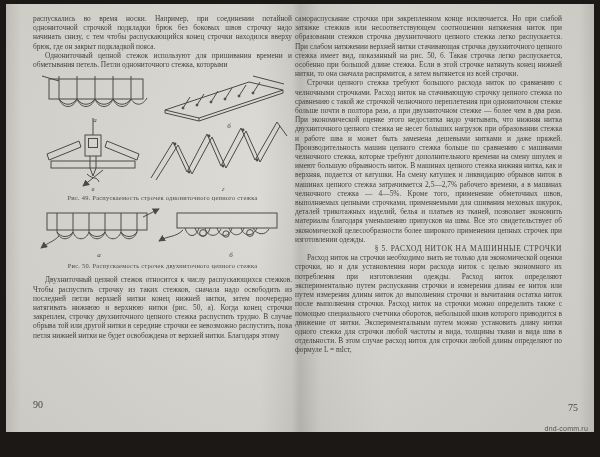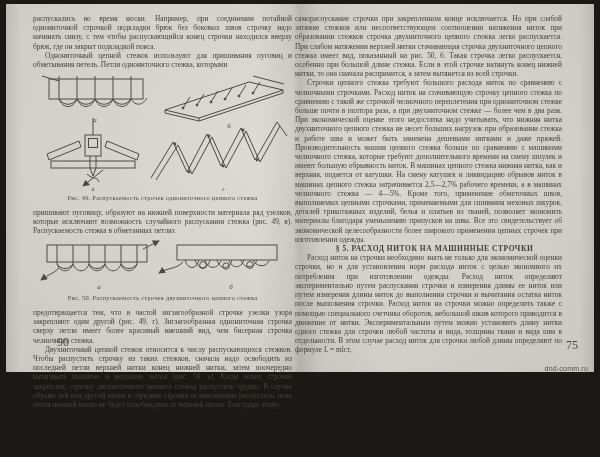--- a/index.html
+++ b/index.html
@@ -3,21 +3,21 @@
 <meta charset="utf-8">
 <style>
   html,body{margin:0;padding:0;}
   body{
     width:600px;height:457px;overflow:hidden;
     background:#1b1815;
     font-family:"Liberation Serif","DejaVu Serif",serif;
   }
   .scan{position:relative;width:600px;height:457px;}
   .paper{
-    position:absolute;left:6px;top:4px;width:588px;height:368px;
+    position:absolute;left:6px;top:4px;width:588px;height:428px;
     background:
       radial-gradient(ellipse at 50% 40%, rgba(255,255,255,0.10), rgba(0,0,0,0.06) 95%),
       linear-gradient(90deg,#c6c5be 0,#d8d7d0 2.5%,#d9d8d1 43%,#cac9c2 48.6%,#b8b7b0 50%,#cfcec7 53.5%,#d8d7d0 64%,#d6d5ce 97.5%,#c4c3bc 100%);
     background-color:#d8d7d0;
   }
   .page{
     position:absolute;top:10px;
     font-size:7.4px;line-height:9.2px;
     color:#45433c;text-align:justify;
   }
@@ -25,44 +25,44 @@
   .page-right{left:289px;width:267px;height:416px;overflow:hidden;}
   .page p{margin:0;text-indent:12px;}
   .page p.cont{text-indent:0;}
   .fig{margin:5px 0 6px;text-align:center;}
   .fig svg{display:block;margin:0 auto;}
   .figcap{
     font-size:6.4px;line-height:7.6px;text-align:center;text-indent:0;
     color:#4c4a42;letter-spacing:0.25px;margin:2px 0 6px;
   }
   .heading{
-    text-align:center;text-indent:0;font-weight:bold;
+    text-align:right;text-indent:0;font-weight:normal;
     font-size:7.5px;letter-spacing:0.55px;
     margin:13px 0 10px;color:#403e37;
   }
-  .pagenum{position:absolute;font-size:12px;color:#4a483f;margin-left:24px;}
+  .pagenum{position:absolute;font-size:10px;color:#4a483f;}
   .pagenum-left{left:27px;bottom:22px;}
   .pagenum-right{right:16px;bottom:19px;}
   .watermark{
     position:absolute;right:6px;bottom:0px;
     font-family:"Liberation Sans","DejaVu Sans",sans-serif;
     font-size:7px;color:#524f48;filter:blur(0.45px);letter-spacing:0.2px;
   }
   .figline{stroke:#4c4a44;fill:none;stroke-width:1;}
   .sublbl{font-size:7px;font-style:italic;fill:#45433c;font-family:"Liberation Serif",serif;}
 </style>
 </head>
 <body>
 
 <div class="scan">
   <div class="paper">
 
     <div class="page page-left">
       <p class="cont">распускались во время носки. Например, при соединении потайной однониточной строчкой подкладки брюк без боковых швов строчку надо начинать снизу, с тем чтобы распускающийся конец строчки находился вверху брюк, где он закрыт подкладкой пояса.</p>
-      <p>Однониточный цепной стежок используют для пришивания пуговиц и обметывания петель. Петли однониточного стежка, которыми</p>
+      <p>Однониточный цепной стежок используют для пришивания времени и обметывания петель. Петли однониточного стежка, которыми</p>
 
       <div class="fig">
         <svg width="252" height="118" viewBox="0 0 252 118">
           <defs>
             <pattern id="h49" patternUnits="userSpaceOnUse" width="4.2" height="4.2" patternTransform="rotate(45)">
               <rect width="4.2" height="4.2" fill="#d2d1c9"></rect>
               <line x1="0" y1="0" x2="0" y2="4.2" stroke="#716e66" stroke-width="1.1"></line>
             </pattern>
             <marker id="ar49" viewBox="0 0 8 8" refX="7" refY="4" markerWidth="7" markerHeight="7" orient="auto">
               <path d="M0,0 L8,4 L0,8 z" fill="#4c4a44"></path>
@@ -138,21 +138,20 @@
             <circle cx="206" cy="56" r="1.4" fill="#4c4a44"></circle>
               <circle cx="220" cy="86" r="1.4" fill="#4c4a44"></circle>
           </g>
 
           <text class="sublbl" x="56" y="117" text-anchor="middle">в</text>
           <text class="sublbl" x="186" y="117" text-anchor="middle">г</text>
         </svg>
         <div class="figcap">Рис. 49. Распускаемость строчек однониточного цепного стежка</div>
       </div>
 
-      <p class="cont">пришивают пуговицу, образуют на нижней поверхности материала ряд узелков, которые исключают возможность случайного распускания стежка (рис. 49, в). Распускаемость стежка в обметанных петлях</p>
 
       <div class="fig">
         <svg width="252" height="52" viewBox="0 0 252 52">
           <defs>
             <pattern id="h50" patternUnits="userSpaceOnUse" width="4.2" height="4.2" patternTransform="rotate(45)">
               <rect width="4.2" height="4.2" fill="#d2d1c9"></rect>
               <line x1="0" y1="0" x2="0" y2="4.2" stroke="#716e66" stroke-width="1.1"></line>
             </pattern>
             <pattern id="h50b" patternUnits="userSpaceOnUse" width="4.2" height="4.2" patternTransform="rotate(45)">
               <rect width="4.2" height="4.2" fill="#bdbcb4"></rect>
@@ -201,21 +200,20 @@
             </g>
             <path class="figline" d="M146,22 C138,30 132,27 122,33" marker-end="url(#ar50)"></path>
           </g>
 
           <text class="sublbl" x="62" y="49" text-anchor="middle">а</text>
           <text class="sublbl" x="194" y="49" text-anchor="middle">б</text>
         </svg>
         <div class="figcap">Рис. 50. Распускаемость строчек двухниточного цепного стежка</div>
       </div>
 
-      <p class="cont">предотвращается тем, что в частой зигзагообразной строчке узелки узора закрепляют один другой (рис. 49, г). Зигзагообразная однониточная строчка сверху петли имеет более красивый внешний вид, чем бисерная строчка челночного стежка.</p>
       <p>Двухниточный цепной стежок относится к числу распускающихся стежков. Чтобы распустить строчку из таких стежков, сначала надо освободить из последней петли верхней нитки конец нижней нитки, затем поочередно натягивать нижнюю и верхнюю нитки (рис. 50, а). Когда конец строчки закреплен, строчку двухниточного цепного стежка распустить трудно. В случае обрыва той или другой нитки в середине строчки ее невозможно распустить, пока петля нижней нитки не будет освобождена от верхней нитки. Благодаря этому</p>
     </div>
     <div class="pagenum pagenum-left">90</div>
 
     <div class="page page-right">
       <p class="cont">самораспускание строчки при закрепленном конце исключается. Но при слабой затяжке стежков или несоответствующем соотношении натяжения ниток при образовании стежков строчка двухниточного цепного стежка легко распускается. При слабом натяжении верхней нитки стачивающая строчка двухниточного цепного стежка имеет вид, показанный на рис. 50, б. Такая строчка легко распускается, особенно при большой длине стежка. Если в этой строчке натянуть конец нижней нитки, то она сначала распрямится, а затем вытянется из всей строчки.</p>
       <p>Строчки цепного стежка требуют большого расхода ниток по сравнению с челночными строчками. Расход ниток на стачивающую строчку цепного стежка по сравнению с такой же строчкой челночного переплетения при однониточном стежке больше почти в полтора раза, а при двухниточном стежке — более чем в два раза. При экономической оценке этого недостатка надо учитывать, что нижняя нитка двухниточного цепного стежка не несет больших нагрузок при образовании стежка и работе шва и может быть заменена дешевыми нитками и даже пряжей. Производительность машин цепного стежка больше по сравнению с машинами челночного стежка, которые требуют дополнительного времени на смену шпулек и имеют большую обрывность ниток. В машинах цепного стежка нижняя нитка, как и верхняя, подается от катушки. На смену катушек и ликвидацию обрывов ниток в машинах цепного стежка затрачивается 2,5—2,7% рабочего времени, а в машинах челночного стежка — 4—5%. Кроме того, применение обметочных швов, выполняемых цепными строчками, применяемыми для сшивания меховых шкурок, деталей трикотажных изделий, белья и платьев из тканей, позволяет экономить материалы благодаря уменьшению припусков на швы. Все это свидетельствует об экономической целесообразности более широкого применения цепных строчек при изготовлении одежды.</p>
       <p class="heading">§ 5. РАСХОД НИТОК НА МАШИННЫЕ СТРОЧКИ</p>
       <p>Расход ниток на строчки необходимо знать не только для экономической оценки строчки, но и для установления норм расхода ниток с целью экономного их потребления при изготовлении одежды. Расход ниток определяют экспериментально путем распускания строчки и измерения длины ее ниток или путем измерения длины ниток до выполнения строчки и вычитания остатка ниток после выполнения строчки. Расход ниток на строчки можно определить также с помощью специального счетчика оборотов, небольшой шкив которого приводится в движение от нитки. Экспериментальным путем можно установить длину нитки одного стежка для строчки любой частоты и вида, толщины ткани и вида шва в отдельности. В этом случае расход ниток для строчки любой длины определяют по формуле L = mlст,</p>
     </div>

